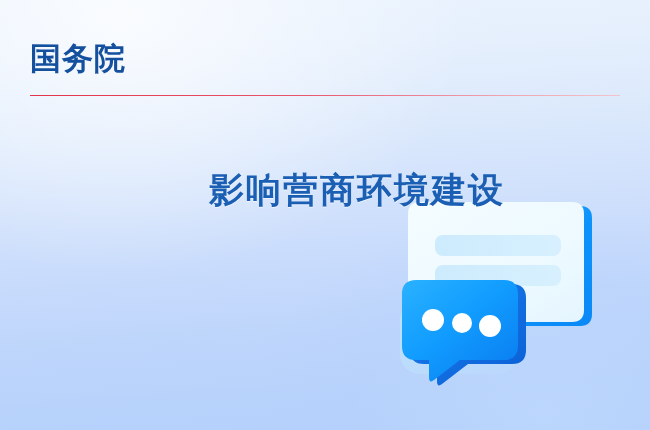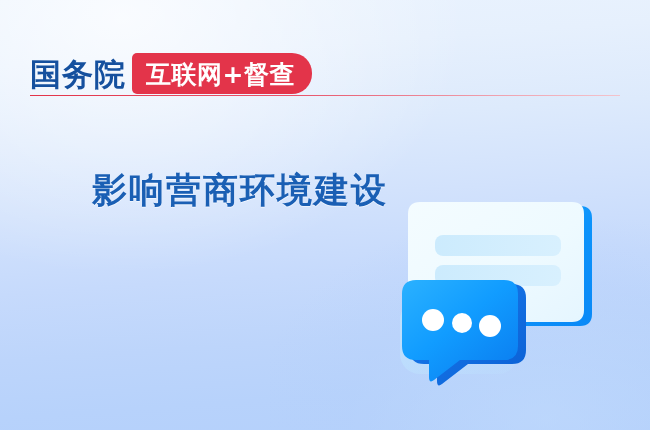--- a/index.html
+++ b/index.html
@@ -53,21 +53,21 @@
                 rgba(193,219,253,0.55) 0%,
                 rgba(180,208,251,0.25) 50%,
                 rgba(180,208,251,0) 75%);
     pointer-events: none;
   }
 
   
   .header {
     position: absolute;
     left: 30px;
-    top: 52px;
+    top: 36px;
     display: flex;
     align-items: center;
     height: 42px;
     z-index: 6;
     text-align: center;
   }
   .gov-name {
     font-size: 31px;
     font-weight: bold;
     letter-spacing: 1px;
@@ -113,22 +113,23 @@
                 #f3c3cc 100%);
     z-index: 2;
   }
 
   
   .title-block {
     position: absolute;
     left: 0;
     top: 166px;
     width: 480px;
-    text-align: center;
+    text-align: right;
     z-index: 5;
+    padding-left: 25px;
   }
   .title-line {
     font-size: 35px;
     font-weight: bold;
     color: #1a5fb4;
     letter-spacing: 2px;
     line-height: 48px;
     white-space: nowrap;
     text-shadow: 0 1px 0 rgba(255,255,255,0.55);
   }
@@ -147,23 +148,20 @@
 </head>
 <body>
 
 <div id="banner">
 
   <div class="sheen"></div>
   <div class="sheen2"></div>
 
   <div class="header">
     <div class="gov-name">国务院</div>
-    <div class="badge">
-      <span class="badge-text">互联网+督查</span>
-    </div>
   </div>
 
   <div class="header-rule"></div>
 
   <div class="title-block">
     <div class="title-line">影响营商环境建设</div>
   </div>
 
   <div class="illustration">
     <svg viewBox="0 0 224 196" xmlns="http://www.w3.org/2000/svg">

